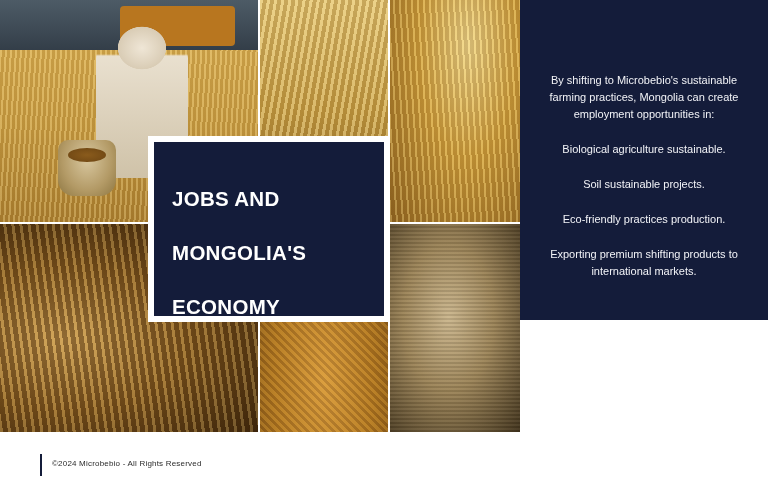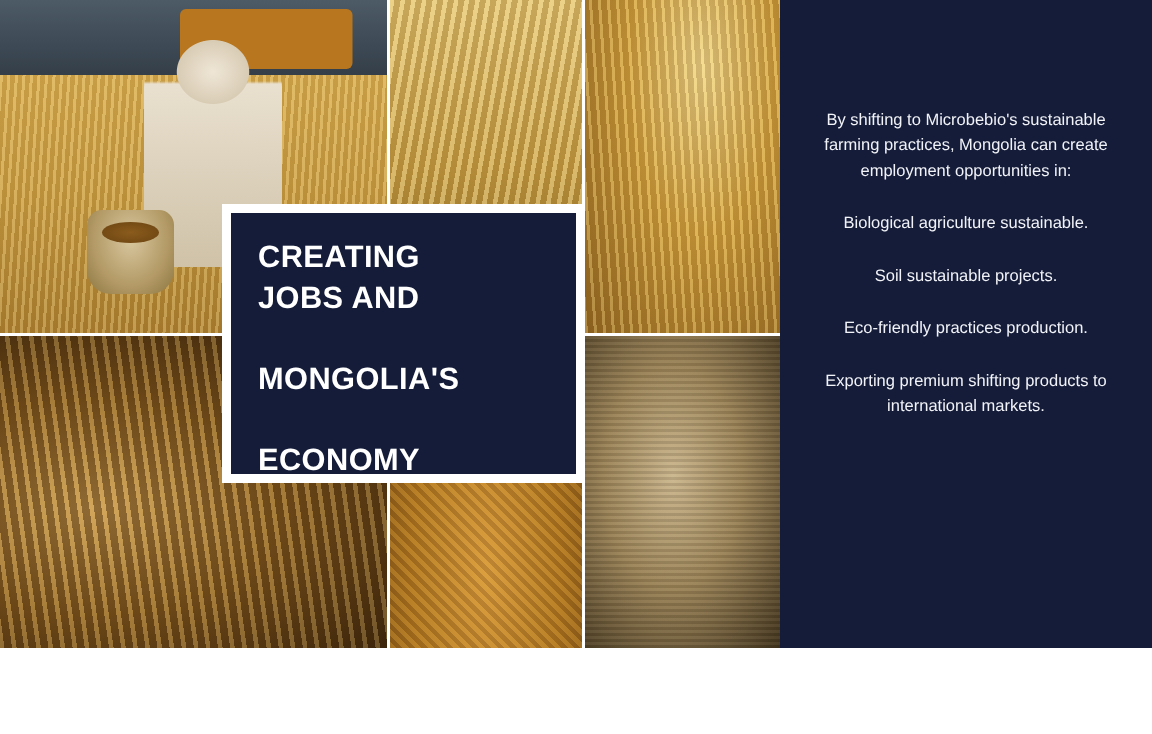--- a/index.html
+++ b/index.html
@@ -158,21 +158,21 @@
     font-weight: bold;
     letter-spacing: 0.3px;
     text-transform: uppercase;
     font-family: "Liberation Sans", sans-serif;
   }
 
   
   .right-panel {
     position: absolute;
     left: 520px; top: 0;
-    width: 248px; height: 432px;
+    width: 248px; height: 320px;
     background: #141c3a;
     box-sizing: border-box;
     padding: 72px 18px 20px 18px;
     color: #ffffff;
     text-align: center;
   }
   .right-panel p {
     margin: 0 0 18px 0;
     font-size: 11px;
     line-height: 1.55;
@@ -229,32 +229,36 @@
       <div class="inner"></div>
     </div>
     <div class="photo p-br">
       <div class="inner"></div>
     </div>
   </div>
 
   <div class="title-card">
     <div class="fill">
       <h1>
-        <span>CREATING</span><br>
+        <br>
         <span>JOBS AND</span><br>
         <br>
         <span>MONGOLIA'S</span><br>
         <br>
         <span>ECONOMY</span>
       </h1>
     </div>
   </div>
 
   <div class="right-panel">
     <p>By shifting to Microbebio's sustainable farming practices, Mongolia can create employment opportunities in:</p>
     <p>Biological agriculture sustainable.</p>
     <p>Soil sustainable projects.</p>
     <p>Eco-friendly practices production.</p>
     <p>Exporting premium shifting products to international markets.</p>
   </div>
 
+  <div class="footer">
+    <div class="rule"></div>
+    <div class="copy">©2024 Microbebio - All Rights Reserved</div>
+  </div>
 
 </div>
 
 </body></html>

